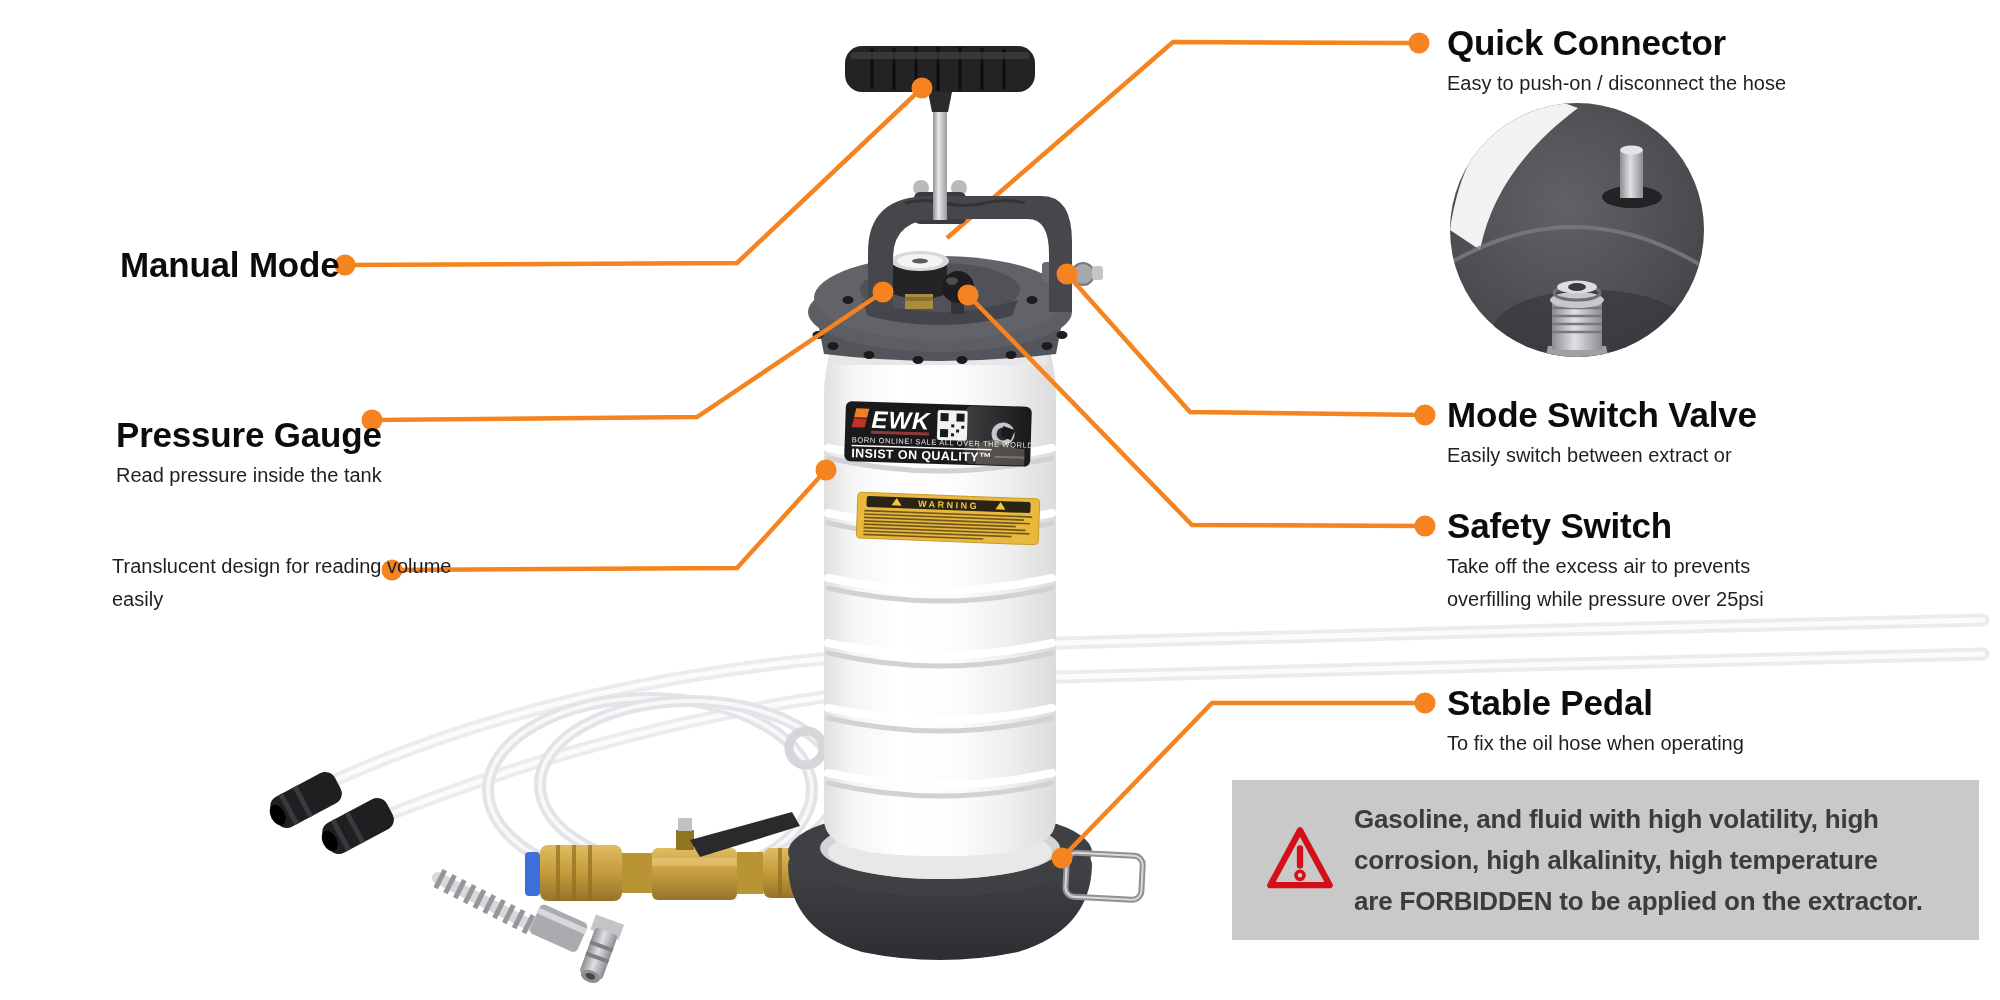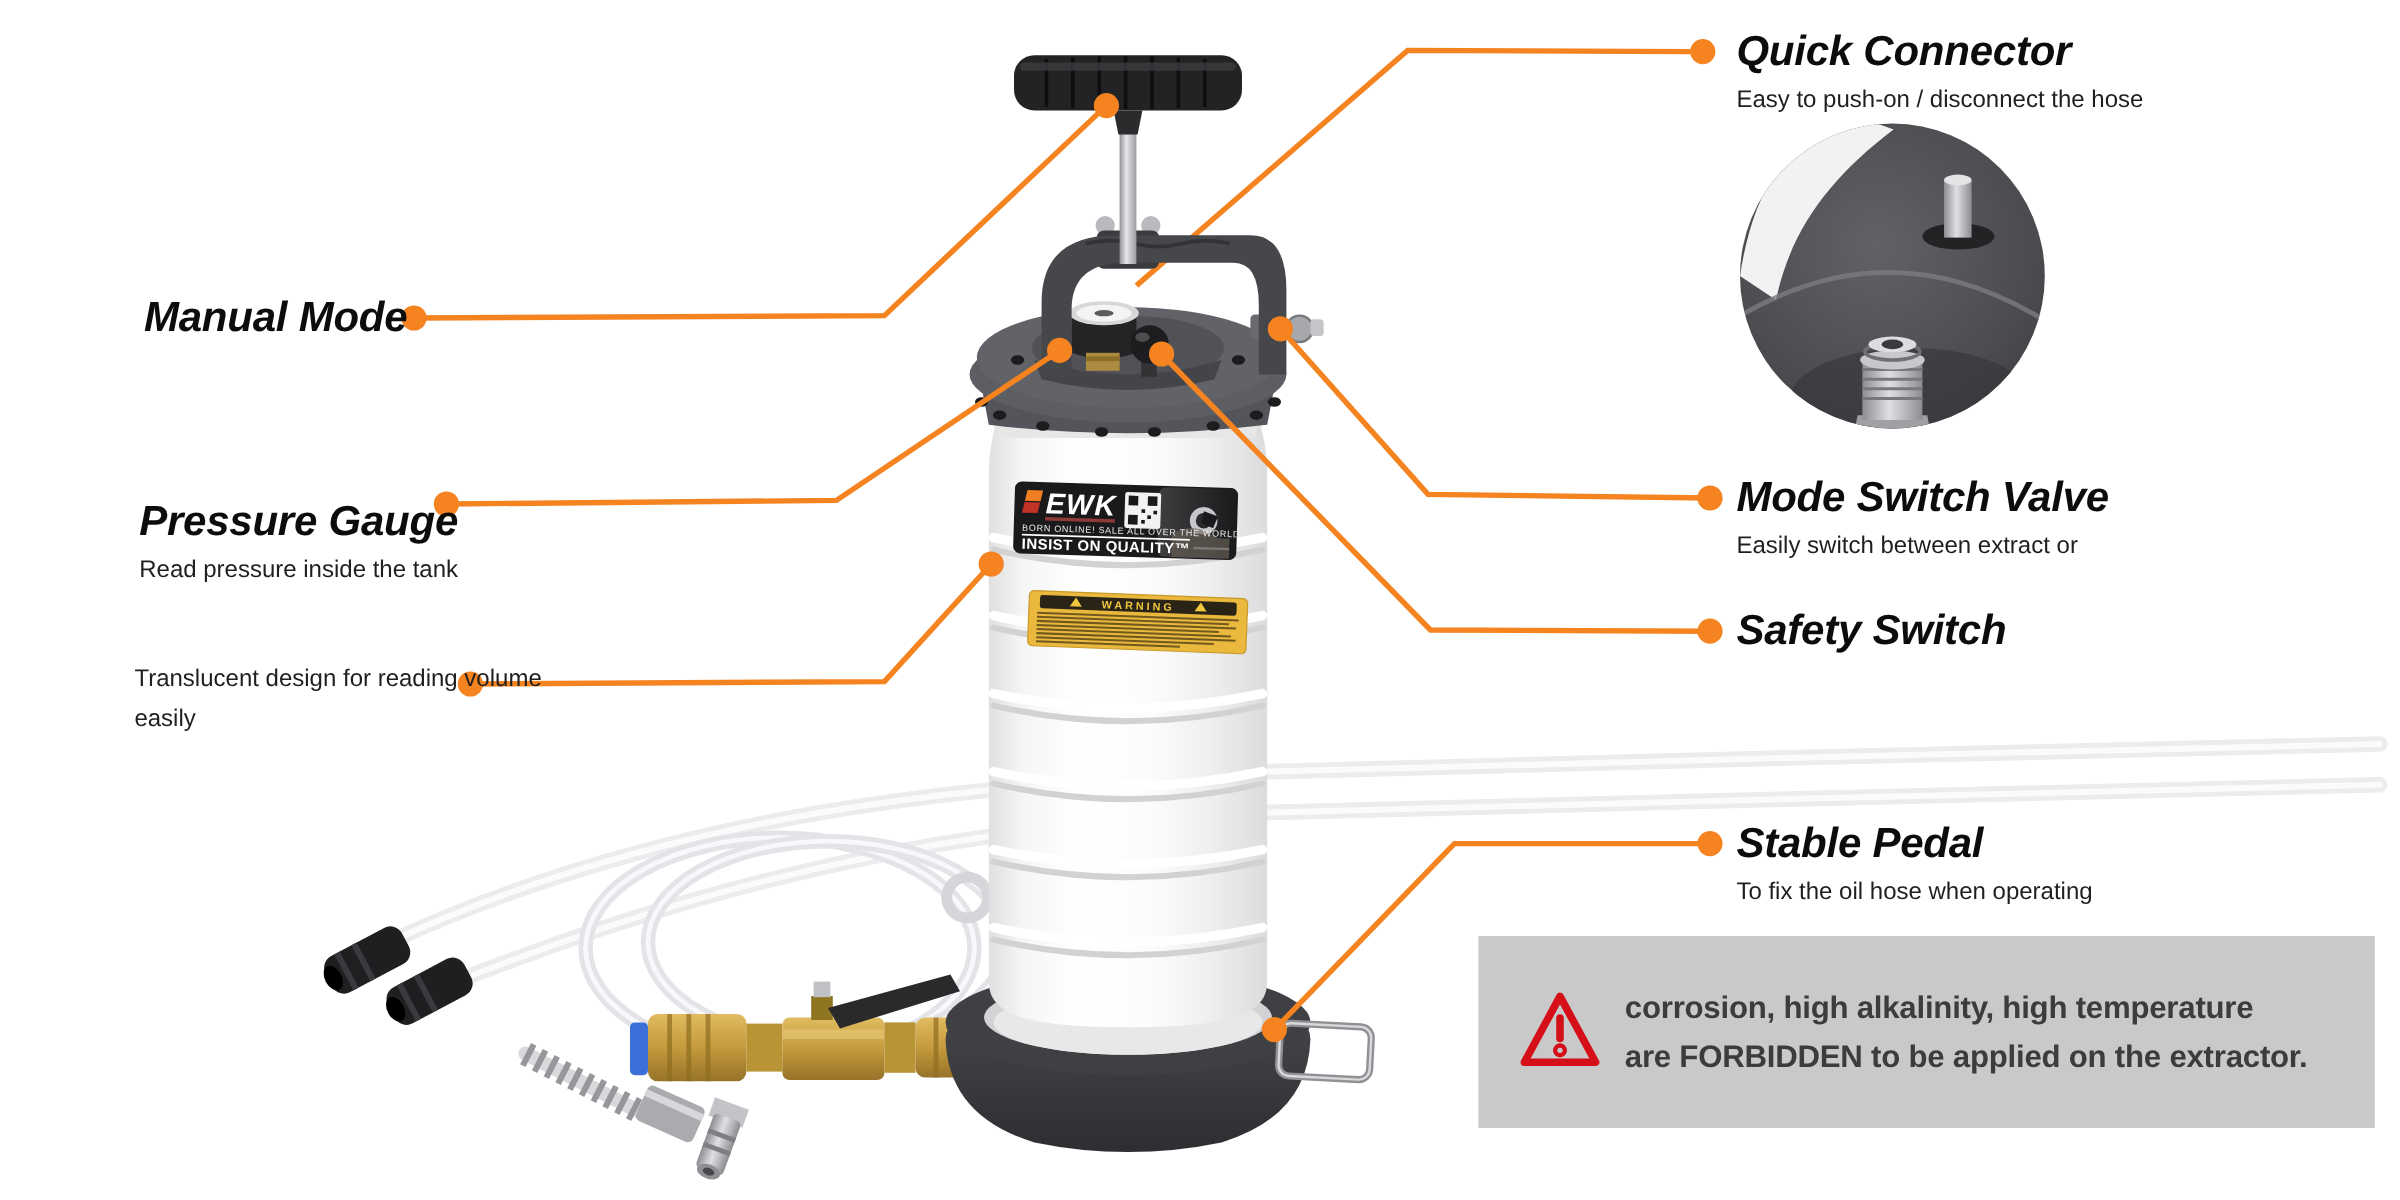--- a/index.html
+++ b/index.html
@@ -1,20 +1,20 @@
 <!DOCTYPE html>
 <html><head>
 <meta charset="utf-8">
 <style>
   html,body{margin:0;padding:0;background:#fff;}
   .canvas{position:relative;width:2000px;height:1000px;background:#fff;overflow:hidden;
           font-family:"Liberation Sans","DejaVu Sans",sans-serif;}
   .art{position:absolute;left:0;top:0;width:2000px;height:1000px;}
   .callout{position:absolute;color:#101010;}
-  .co-title{font-size:35px;font-weight:bold;letter-spacing:-0.2px;color:#0c0c0c;white-space:nowrap;line-height:44px;font-style:italic;}
+  .co-title{font-size:35px;font-weight:bold;letter-spacing:-0.2px;color:#0c0c0c;white-space:nowrap;line-height:44px;}
   .co-desc{font-size:20px;color:#1f1f1f;line-height:33px;margin-top:2px;white-space:nowrap;}
   .warnbox{position:absolute;left:1232px;top:780px;width:747px;height:160px;background:#c9c9c9;
            display:flex;align-items:center;}
   .warn-tri{width:72px;height:76px;margin-left:32px;flex:0 0 auto;}
   .warn-text{margin-left:18px;font-size:26px;font-weight:bold;color:#3c3c3c;line-height:41px;letter-spacing:-0.2px;white-space:nowrap;}
 </style>
 </head>
 <body>
 
 <div class="canvas">
@@ -361,34 +361,39 @@
 
 <div class="callout" style="left:1447px;top:393px">
   <div class="co-title">Mode Switch Valve</div>
   <div class="co-desc">
     <div>Easily switch between extract or</div>
   </div>
 </div>
 
 <div class="callout" style="left:1447px;top:504px">
   <div class="co-title">Safety Switch</div>
+  <div class="co-desc">
+    <div>Take off the excess air to prevents</div>
+    <div>overfilling while pressure over 25psi</div>
+  </div>
 </div>
 
 <div class="callout" style="left:1447px;top:681px">
   <div class="co-title">Stable Pedal</div>
   <div class="co-desc">
     <div>To fix the oil hose when operating</div>
   </div>
 </div>
 
 <div class="warnbox">
   <svg class="warn-tri" viewBox="0 0 80 80">
     <path d="M40,7 L73,68 L7,68 Z" fill="none" stroke="#d40f18" stroke-width="7" stroke-linejoin="round"></path>
     <line x1="40" y1="27" x2="40" y2="46" stroke="#d40f18" stroke-width="7" stroke-linecap="round"></line>
     <circle cx="40" cy="57" r="4.5" fill="none" stroke="#d40f18" stroke-width="4"></circle>
   </svg>
   <div class="warn-text">
+    <div>Gasoline, and fluid with high volatility, high</div>
     <div>corrosion, high alkalinity, high temperature</div>
     <div>are FORBIDDEN to be applied on the extractor.</div>
   </div>
 </div>
 
 </div>
 
 </body></html>

